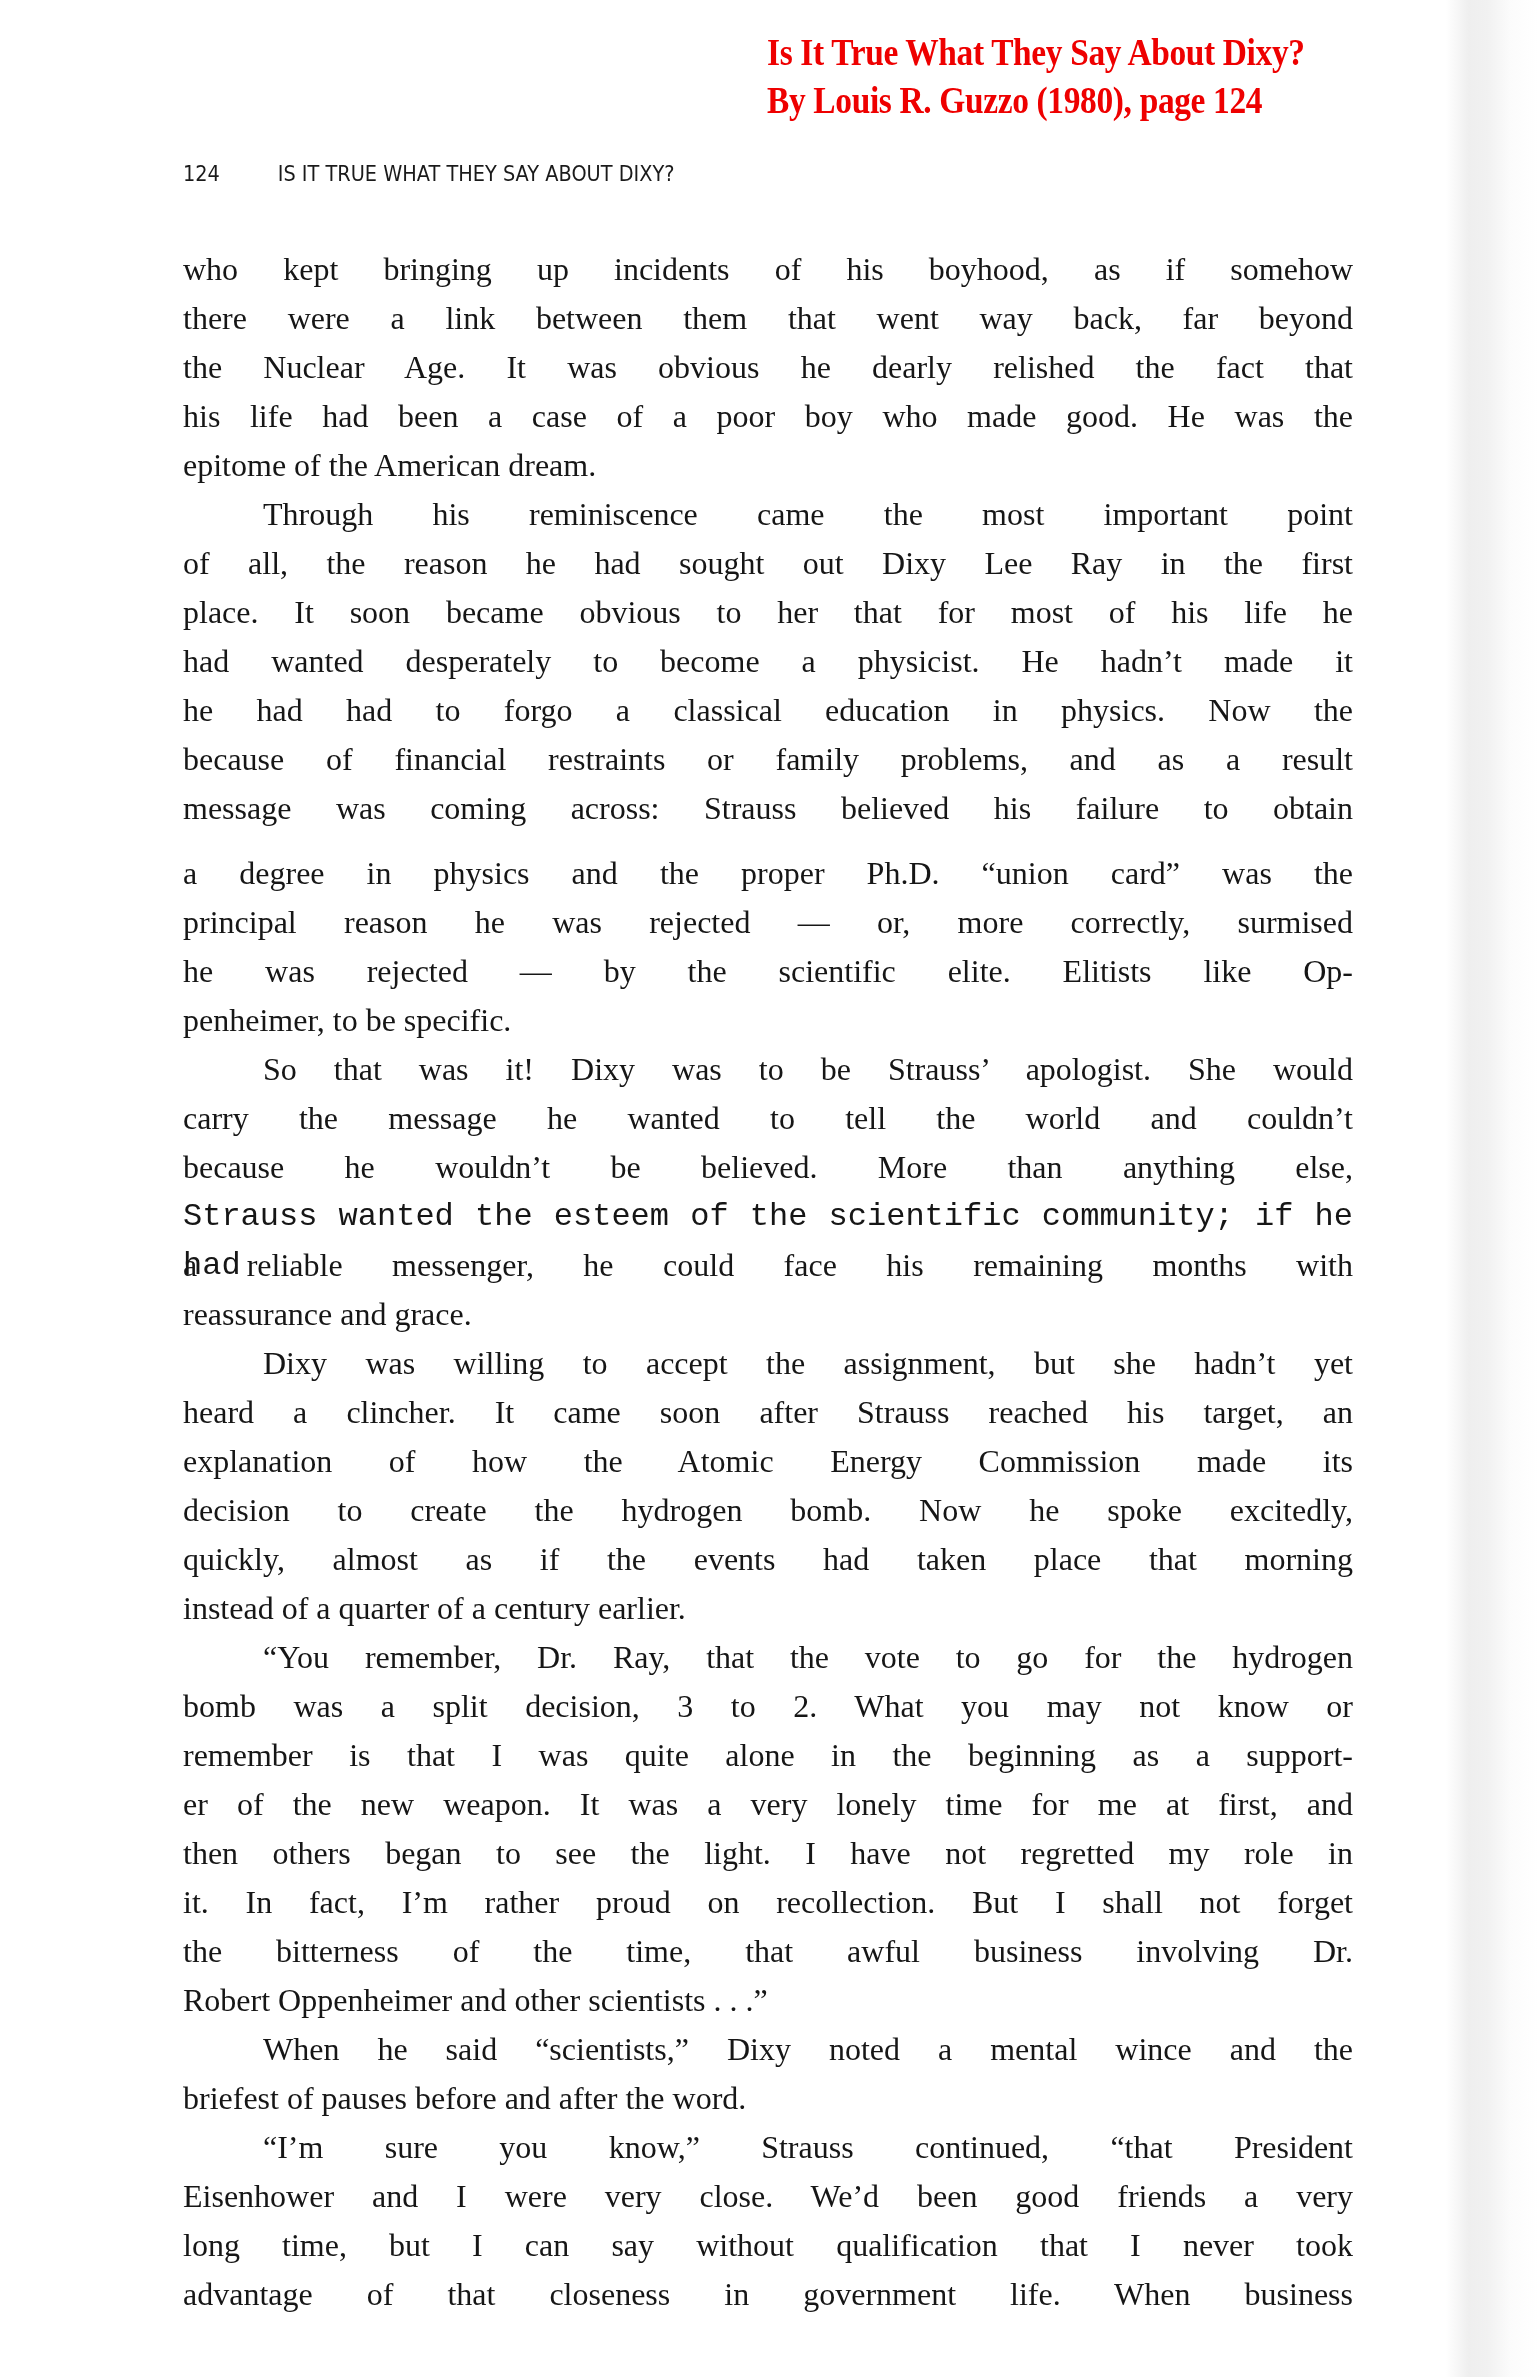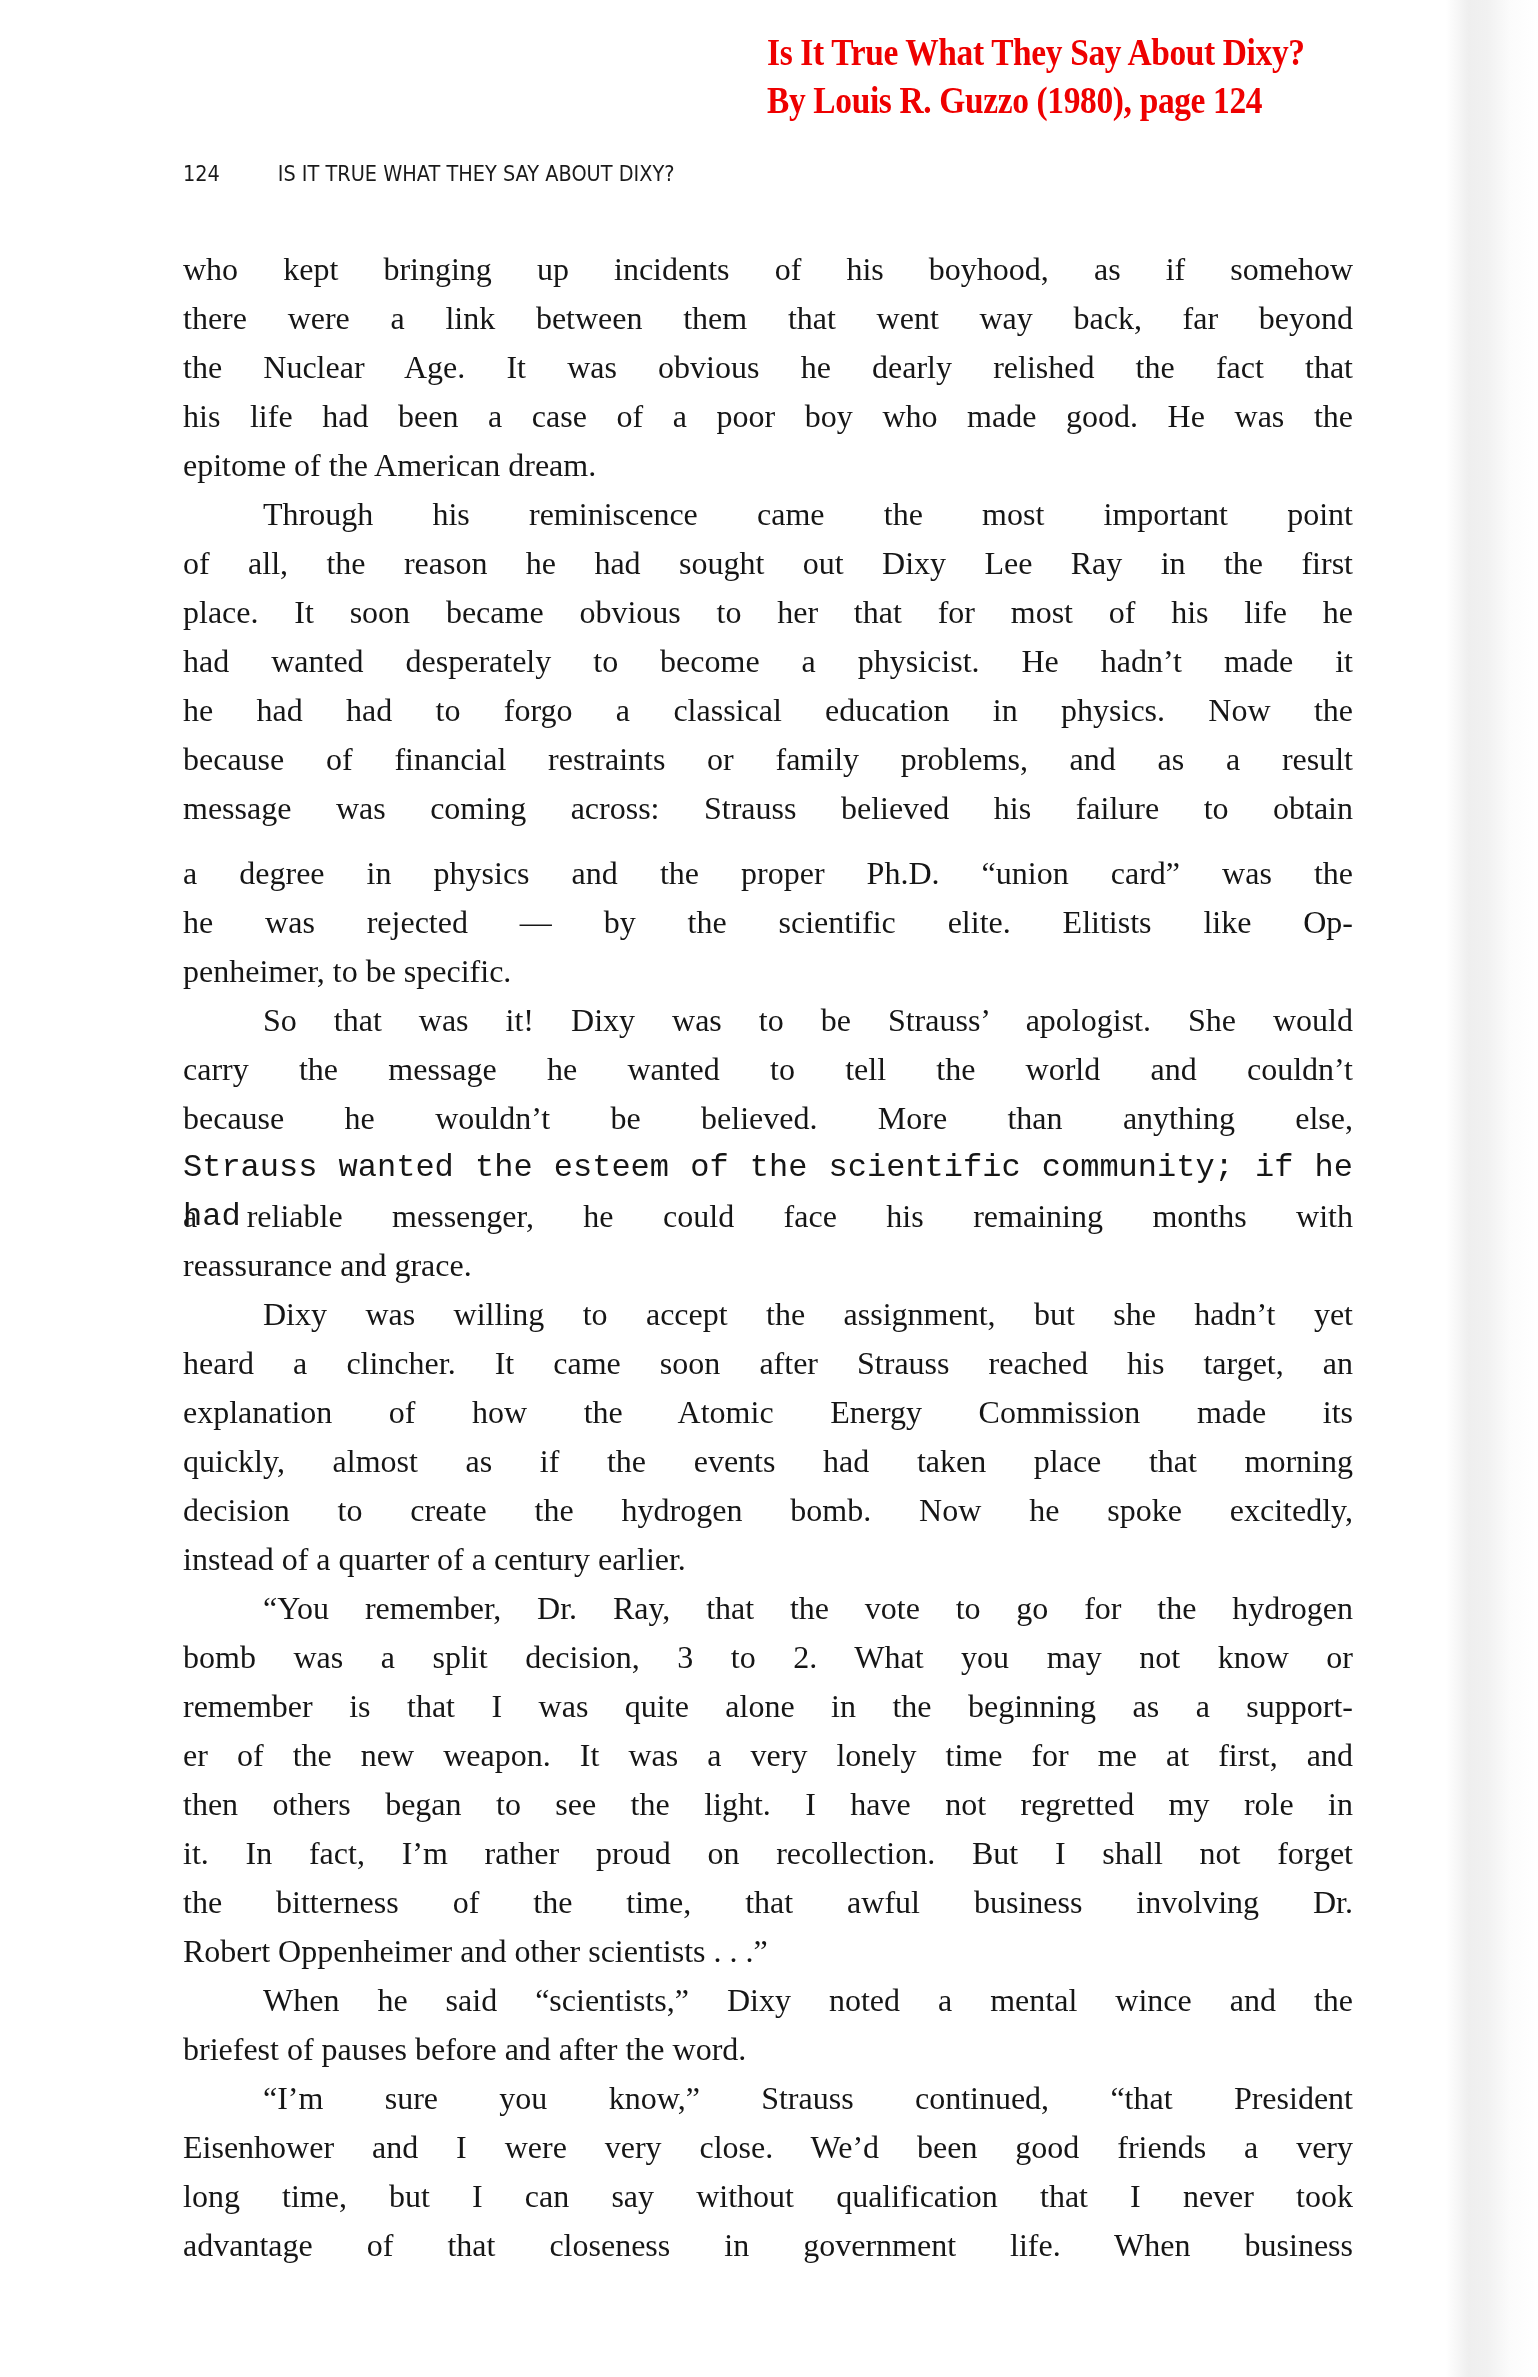--- a/index.html
+++ b/index.html
@@ -105,33 +105,34 @@
       <div class="line" style="white-space: normal;">his life had been a case of a poor boy who made good. He was the</div>
       <div class="line last">epitome of the American dream.</div>
       <div class="line indent" style="white-space: normal;">Through his reminiscence came the most important point</div>
       <div class="line" style="white-space: normal;">of all, the reason he had sought out Dixy Lee Ray in the first</div>
       <div class="line" style="white-space: normal;">place. It soon became obvious to her that for most of his life he</div>
       <div class="line" style="white-space: normal;">had wanted desperately to become a physicist. He hadn’t made it</div>
       <div class="line" style="white-space: normal;">he had had to forgo a classical education in physics. Now the</div>
       <div class="line" style="white-space: normal;">because of financial restraints or family problems, and as a result</div>
       <div class="line" style="white-space: normal;">message was coming across: Strauss believed his failure to obtain</div>
       <div class="line" style="white-space: normal; margin-top: 16px;">a degree in physics and the proper Ph.D. “union card” was the</div>
+      <div class="line" style="white-space: normal;">principal reason he was rejected — or, more correctly, surmised</div>
       <div class="line" style="white-space: normal;">he was rejected — by the scientific elite. Elitists like Op-</div>
       <div class="line last">penheimer, to be specific.</div>
       <div class="line indent" style="white-space: normal;">So that was it! Dixy was to be Strauss’ apologist. She would</div>
       <div class="line" style="white-space: normal;">carry the message he wanted to tell the world and couldn’t</div>
       <div class="line" style="white-space: normal;">because he wouldn’t be believed. More than anything else,</div>
       <div class="line" style="white-space: normal; font-family: Liberation Mono, monospace;">Strauss wanted the esteem of the scientific community; if he had</div>
       <div class="line" style="white-space: normal;">a reliable messenger, he could face his remaining months with</div>
       <div class="line last">reassurance and grace.</div>
       <div class="line indent" style="white-space: normal;">Dixy was willing to accept the assignment, but she hadn’t yet</div>
       <div class="line" style="white-space: normal;">heard a clincher. It came soon after Strauss reached his target, an</div>
       <div class="line" style="white-space: normal;">explanation of how the Atomic Energy Commission made its</div>
+      <div class="line" style="white-space: normal;">decision to create the hydrogen bomb. Now he spoke excitedly,</div>
       <div class="line" style="white-space: normal;">quickly, almost as if the events had taken place that morning</div>
-      <div class="line" style="white-space: normal;">decision to create the hydrogen bomb. Now he spoke excitedly,</div>
       <div class="line last">instead of a quarter of a century earlier.</div>
       <div class="line indent" style="white-space: normal;">“You remember, Dr. Ray, that the vote to go for the hydrogen</div>
       <div class="line" style="white-space: normal;">bomb was a split decision, 3 to 2. What you may not know or</div>
       <div class="line" style="white-space: normal;">remember is that I was quite alone in the beginning as a support-</div>
       <div class="line" style="white-space: normal;">er of the new weapon. It was a very lonely time for me at first, and</div>
       <div class="line" style="white-space: normal;">then others began to see the light. I have not regretted my role in</div>
       <div class="line" style="white-space: normal;">it. In fact, I’m rather proud on recollection. But I shall not forget</div>
       <div class="line" style="white-space: normal;">the bitterness of the time, that awful business involving Dr.</div>
       <div class="line last">Robert Oppenheimer and other scientists . . .”</div>
       <div class="line indent" style="white-space: normal;">When he said “scientists,” Dixy noted a mental wince and the</div>

